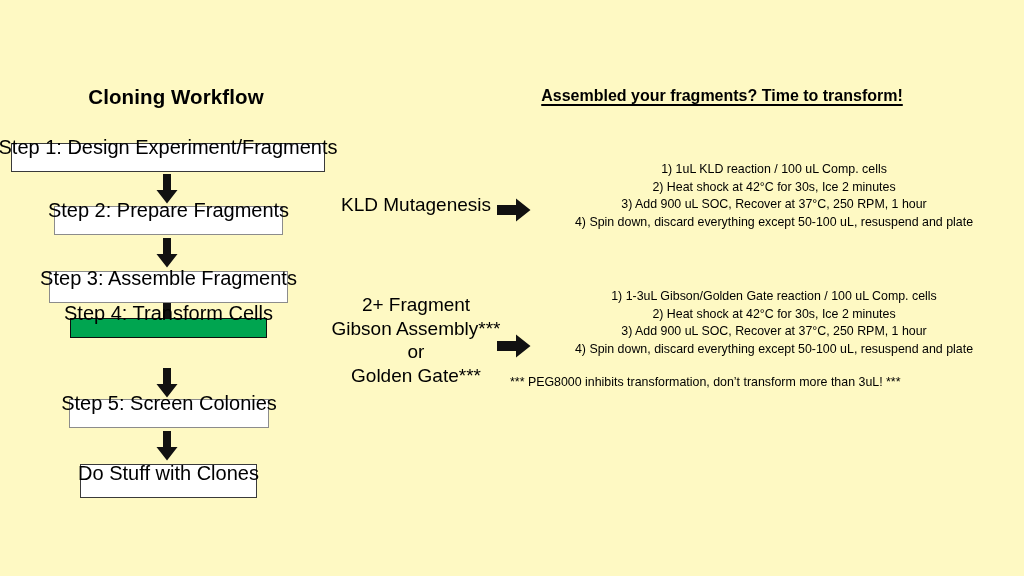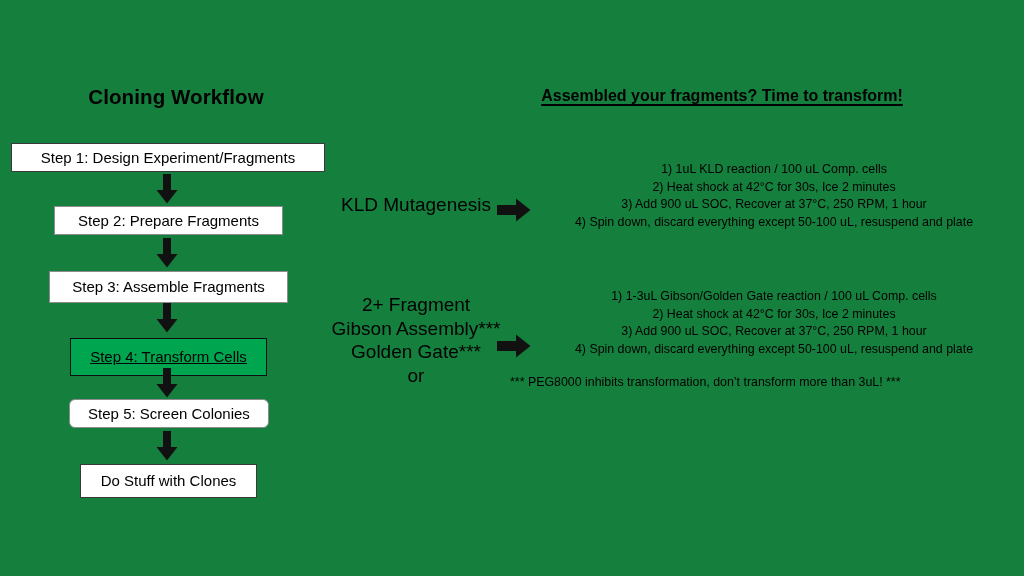--- a/index.html
+++ b/index.html
@@ -13,48 +13,48 @@
     height: 576px;
     position: relative;
     overflow: hidden;
     font-family: "Liberation Sans", sans-serif;
     color: #000000;
     -webkit-font-smoothing: antialiased;
   }
   .slide {
     position: absolute;
     inset: 0;
-    background: #15803d;
+    background: #fef9c3;
   }
 
   
   .wf-title {
     position: absolute;
     left: 0px;
     top: 84px;
     width: 352px;
     text-align: center;
     font-size: 20.5px;
     font-weight: bold;
     letter-spacing: 0.1px;
     line-height: 26px;
   }
 
   .step-box {
     position: absolute;
     box-sizing: border-box;
     border: 1.4px solid #8c8c8c;
     background: #ffffff;
-    font-size: 15px;
+    font-size: 20px;
     line-height: 1;
     display: flex;
-    align-items: center;
+    align-items: flex-end;
     justify-content: center;
     white-space: nowrap;
-    padding-bottom: 1px;
+    padding-bottom: 14px;
   }
   .step-box.dark { border-color: #3a3a3a; }
   .step-box.highlight {
     background: #00a550;
     border: 1.6px solid #0e0e0e;
   }
 
   
   .arrow-down {
     position: absolute;
@@ -131,29 +131,29 @@
   </svg>
 
   <div class="step-box" style="left:49px; top:271px; width:239px; height:32px;">
     <span>Step 3: Assemble Fragments</span>
   </div>
 
   <svg class="arrow-down" style="left:156px; top:303px;" viewBox="0 0 22 30">
     <polygon points="7,0 15,0 15,16 21.5,16 11,29.5 0.5,16 7,16" fill="#111111"></polygon>
   </svg>
 
-  <div class="step-box highlight" style="left:70px; top:338px; width:197px; height:38px;text-decoration:underline;">
+  <div class="step-box highlight" style="left:70px; top:318px; width:197px; height:20px;">
     <span>Step 4: Transform Cells</span>
   </div>
 
   <svg class="arrow-down" style="left:156px; top:368px;" viewBox="0 0 22 30">
     <polygon points="7,0 15,0 15,16 21.5,16 11,29.5 0.5,16 7,16" fill="#111111"></polygon>
   </svg>
 
-  <div class="step-box" style="left:69px; top:399px; width:200px; height:29px;border-radius:6px;">
+  <div class="step-box" style="left:69px; top:399px; width:200px; height:29px;">
     <span>Step 5: Screen Colonies</span>
   </div>
 
   <svg class="arrow-down" style="left:156px; top:431px;" viewBox="0 0 22 30">
     <polygon points="7,0 15,0 15,16 21.5,16 11,29.5 0.5,16 7,16" fill="#111111"></polygon>
   </svg>
 
   <div class="step-box dark" style="left:80px; top:464px; width:177px; height:34px;">
     <span>Do Stuff with Clones</span>
   </div>
@@ -171,22 +171,22 @@
   <div class="proc-block" style="left:550px; top:161px; width:448px;">
     <div>1) 1uL KLD reaction / 100 uL Comp. cells</div>
     <div>2) Heat shock at 42°C for 30s, Ice 2 minutes</div>
     <div>3) Add 900 uL SOC, Recover at 37°C, 250 RPM, 1 hour</div>
     <div>4) Spin down, discard everything except 50-100 uL, resuspend and plate</div>
   </div>
 
   <div class="side-label" style="left:321px; top:293px; width:190px;">
     <div>2+ Fragment</div>
     <div>Gibson Assembly***</div>
+    <div>or</div>
     <div>Golden Gate***</div>
-    <div>or</div>
   </div>
 
   <svg class="arrow-right" style="left:497px; top:334px;" viewBox="0 0 34 24">
     <polygon points="0,7 19,7 19,0.5 33.5,12 19,23.5 19,17 0,17" fill="#111111"></polygon>
   </svg>
 
   <div class="proc-block" style="left:550px; top:288px; width:448px;">
     <div>1) 1-3uL Gibson/Golden Gate reaction / 100 uL Comp. cells</div>
     <div>2) Heat shock at 42°C for 30s, Ice 2 minutes</div>
     <div>3) Add 900 uL SOC, Recover at 37°C, 250 RPM, 1 hour</div>

